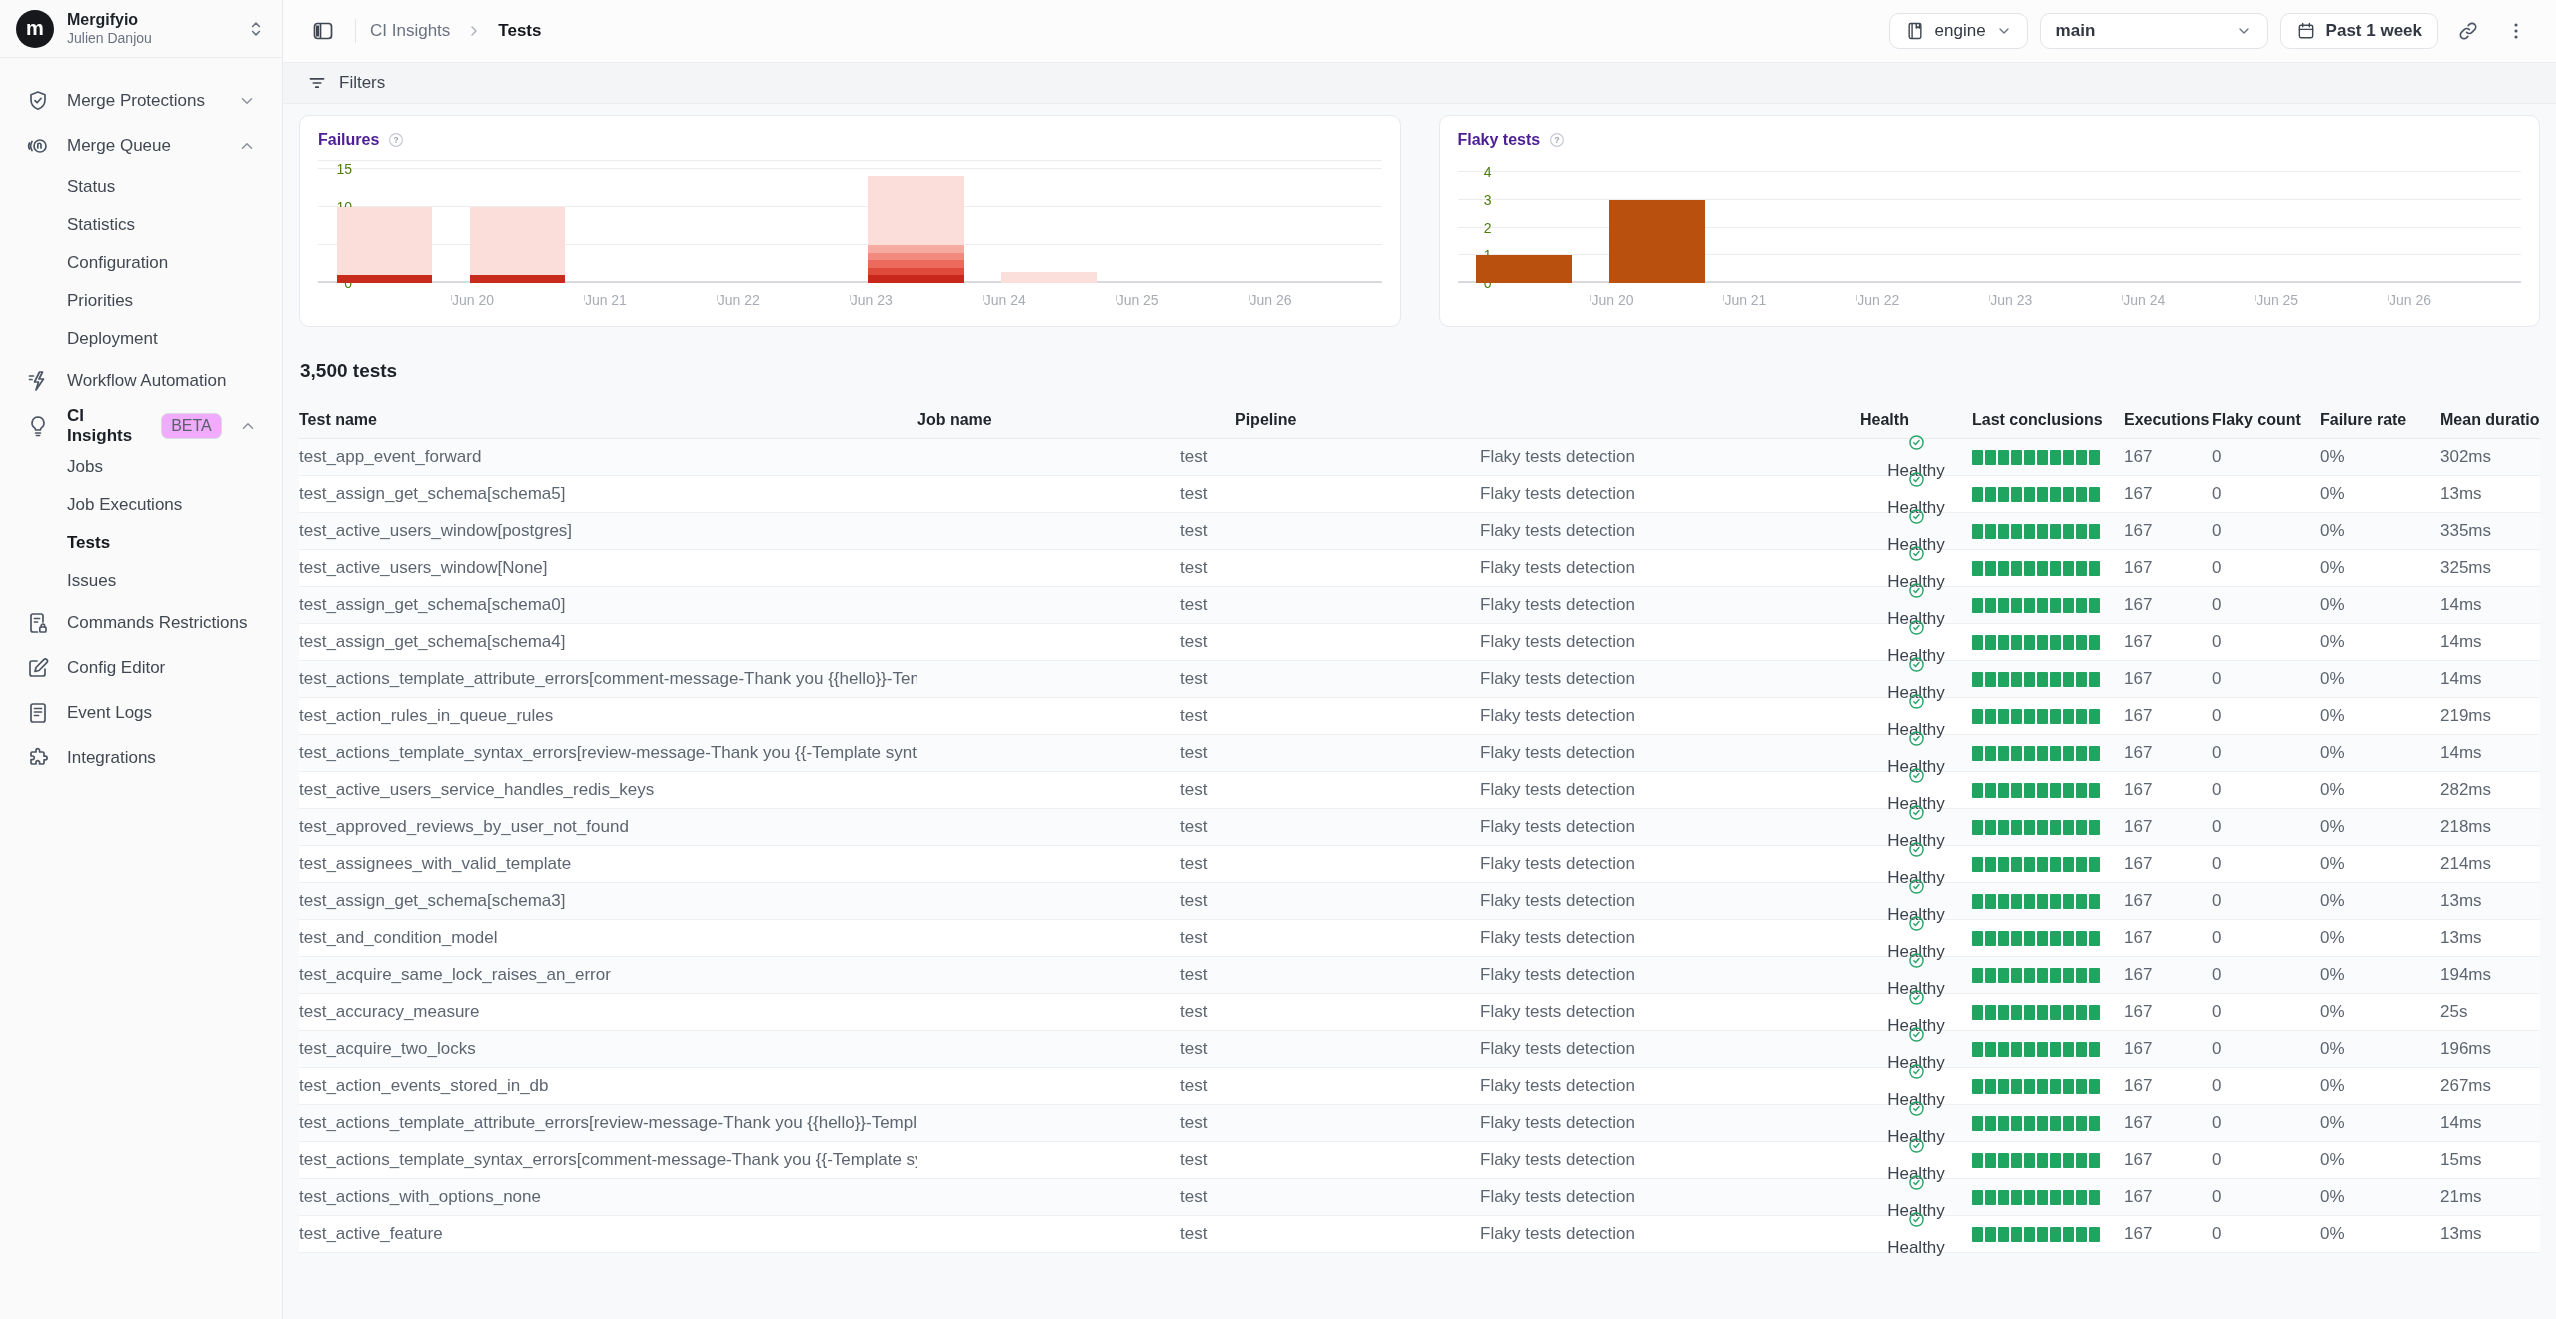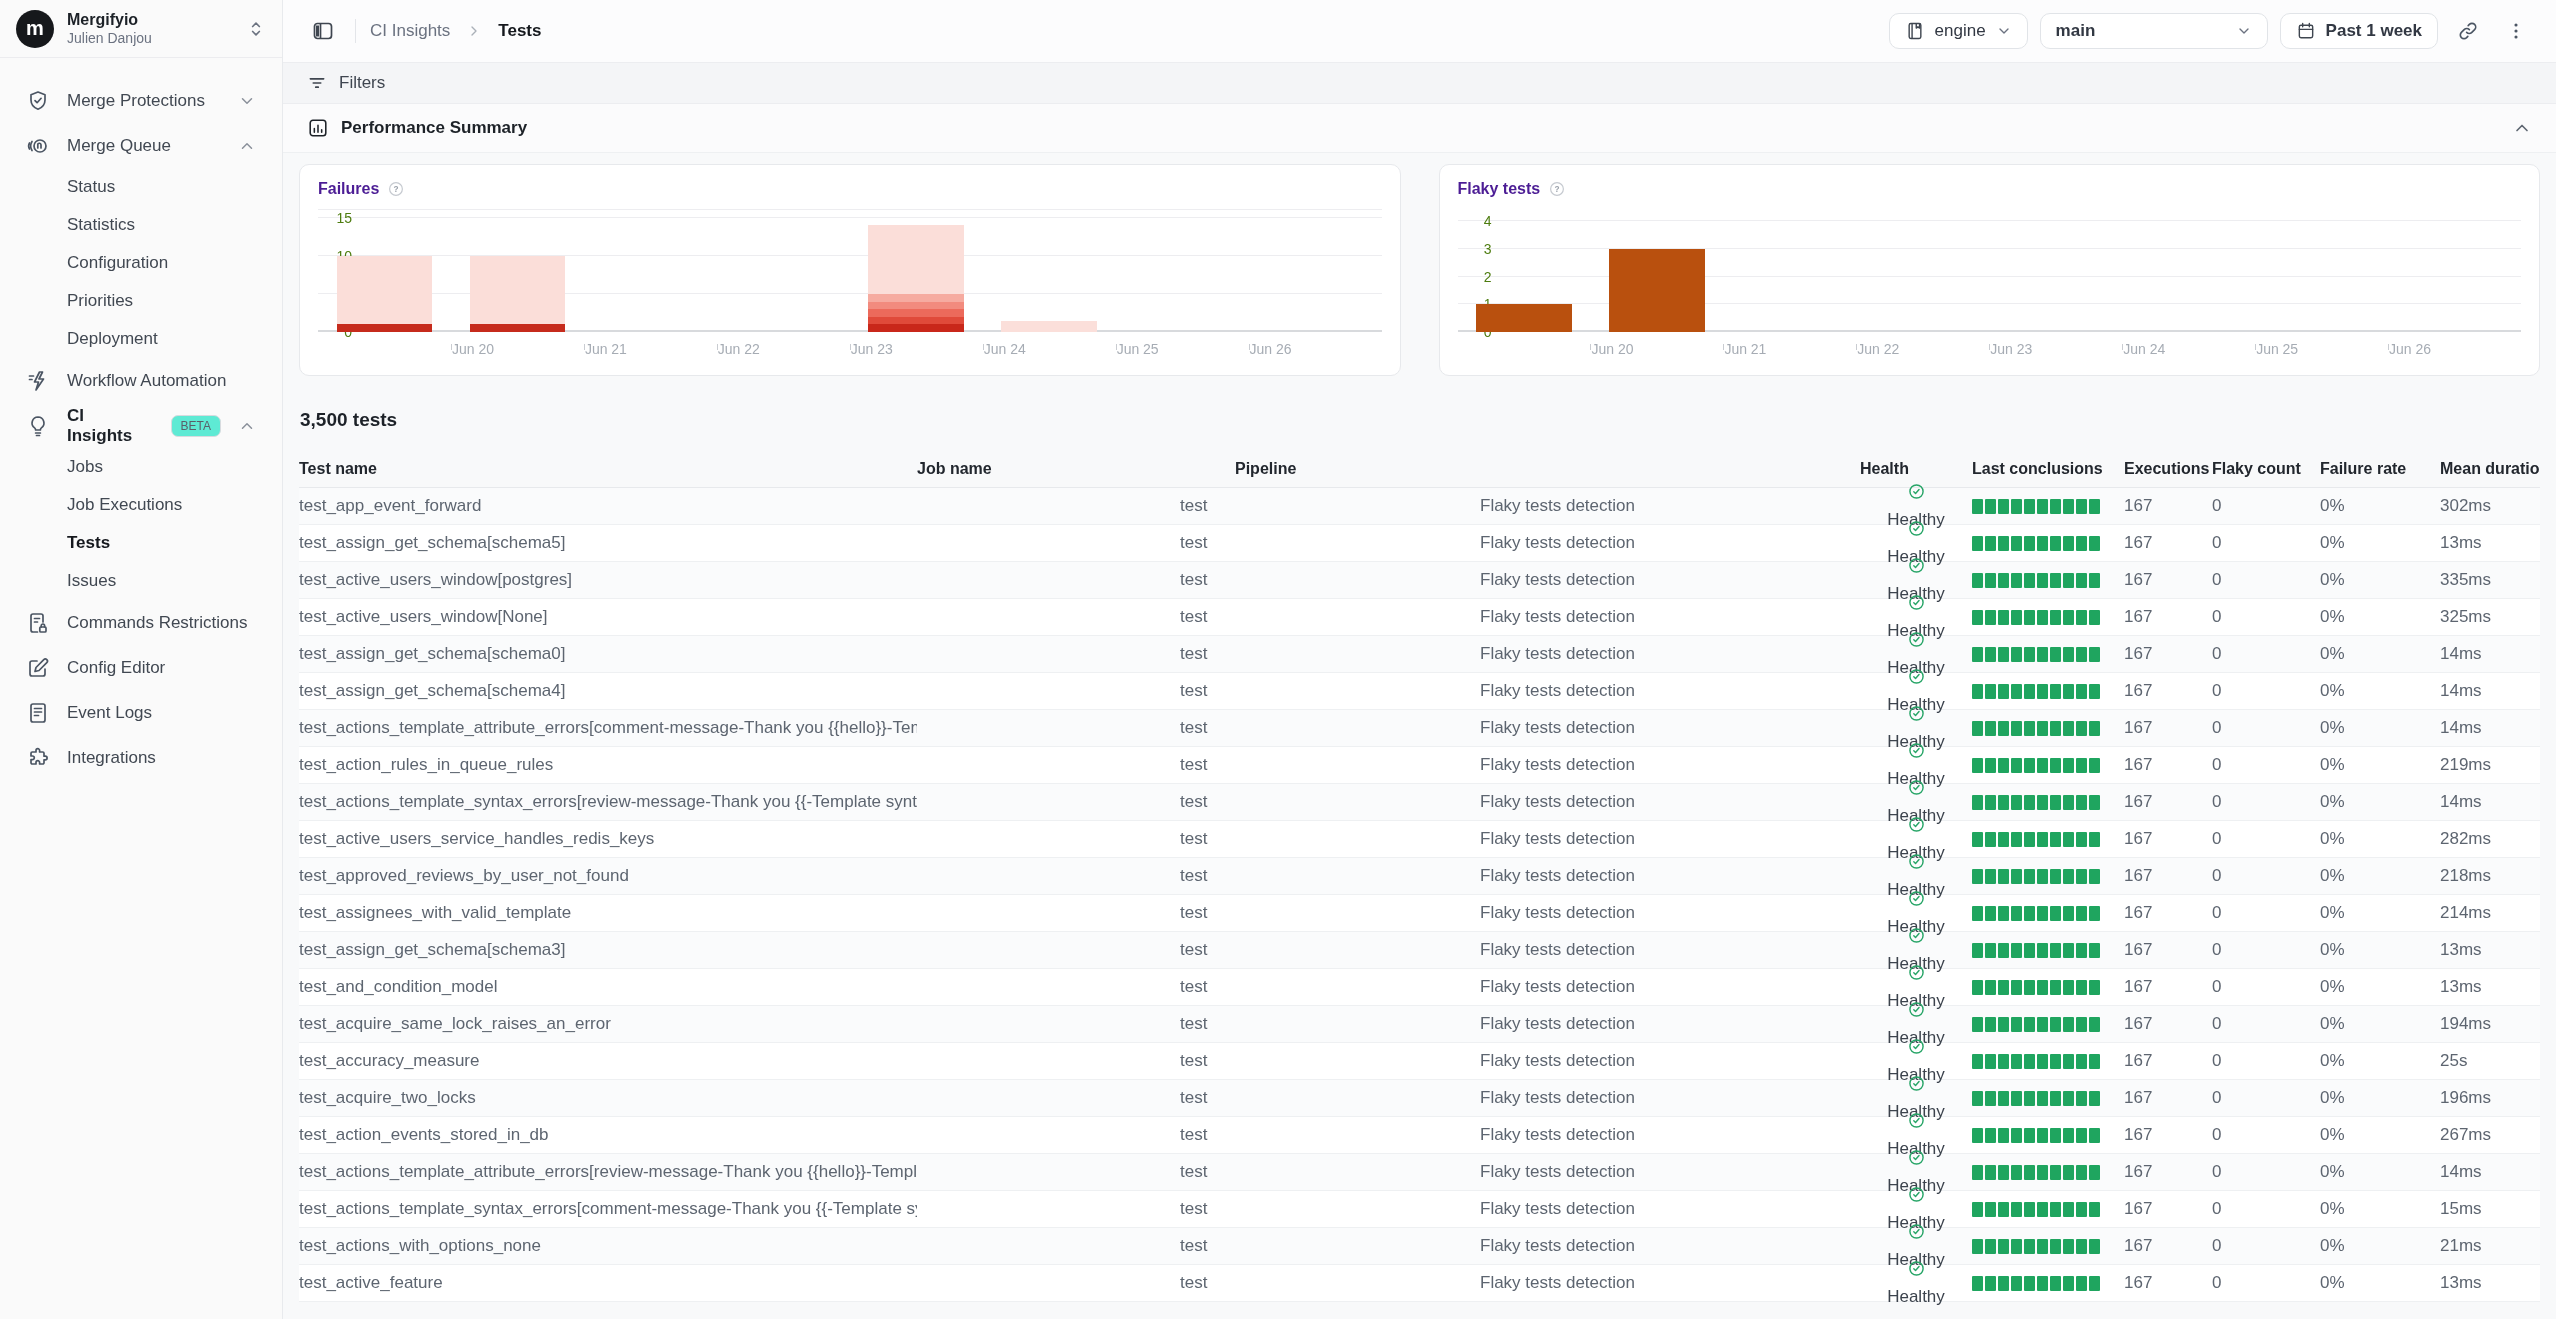--- a/index.html
+++ b/index.html
@@ -18,21 +18,21 @@
   .org-text { display:flex; flex-direction:column; line-height:1.25; }
   .org-name { font-weight:700; font-size:16px; color:#1c2127; }
   .org-user { font-size:14px; color:#6b7280; }
   .org-switch { margin-left:auto; color:#6b7280; }
   .nav { padding:20px 12px 0 12px; flex:1; }
   .nav-item { height:45px; display:flex; align-items:center; gap:17px; padding:0 14px; border-radius:8px; color:#414852; cursor:pointer; }
   .nav-item .chev { margin-left:auto; color:#8b919b; }
   .nav-item .icon { color:#4b5563; }
   .sub-item { height:38px; display:flex; align-items:center; padding-left:55px; color:#414852; border-radius:8px; cursor:pointer; }
   .sub-item.active { font-weight:700; color:#15181d; }
-  .badge { margin-left:12px; font-size:12px; color:#595f6a; background:#5eead4; border:1px solid #d8dbdf; border-radius:7px; padding:3px 9px; }
+  .badge { margin-left:12px; font-size:16px; color:#595f6a; background:#f0abfc; border:1px solid #d8dbdf; border-radius:7px; padding:3px 9px; }
   .help { display:flex; align-items:center; gap:14px; padding:22px 28px; color:#414852; cursor:pointer; }
 
   
   .main { flex:1; display:flex; flex-direction:column; min-width:0; background:#f8f9fa; }
   .topbar { height:63px; background:#fcfcfd; border-bottom:1px solid #ecedf0; display:flex; align-items:center; padding:0 22px; gap:14px; }
   .vdiv { width:1px; height:24px; background:#e3e5e9; }
   .crumb-parent { color:#6b7280; }
   .crumb-sep { color:#aab0b8; margin:0 2px; }
   .crumb-current { font-weight:700; color:#15181d; }
   .topbar-right { margin-left:auto; display:flex; align-items:center; gap:12px; }
@@ -292,34 +292,20 @@
 
   <div class="filtersbar">
     <span>
         <svg width="20" height="20" viewBox="0 0 24 24" fill="none" stroke="#3f4650" stroke-width="2" stroke-linecap="round">
           <path d="M4 7h16M7.5 12h9M10.5 17h3"></path>
         </svg>
       </span>
     <span>Filters</span>
   </div>
 
-  <div class="section-header">
-    <span>
-        <svg width="22" height="22" viewBox="0 0 24 24" fill="none" stroke="#1d2228" stroke-width="1.7" stroke-linecap="round">
-          <rect x="3.5" y="3.5" width="17" height="17" rx="3"></rect>
-          <path d="M8 16.5v-4M12 16.5v-7.5M16 16.5v-2.5"></path>
-        </svg>
-      </span>
-    <span>Performance Summary</span>
-    <span class="chev">
-        <svg width="20" height="20" viewBox="0 0 24 24" fill="none" stroke="currentColor" stroke-width="2" stroke-linecap="round" stroke-linejoin="round">
-          <path d="M6 15l6-6 6 6"></path>
-        </svg>
-      </span>
-  </div>
 
   <div class="charts">
     <div class="card">
       <div class="card-title">
         <span>Failures</span>
         <span>
             <svg width="18" height="18" viewBox="0 0 24 24" fill="none">
               <circle cx="12" cy="12" r="8.5" stroke="#c6cad0" stroke-width="1.6"></circle>
               <text x="12" y="16" text-anchor="middle" font-size="11" fill="#9aa1aa" font-family="Liberation Sans, sans-serif">?</text>
             </svg>

